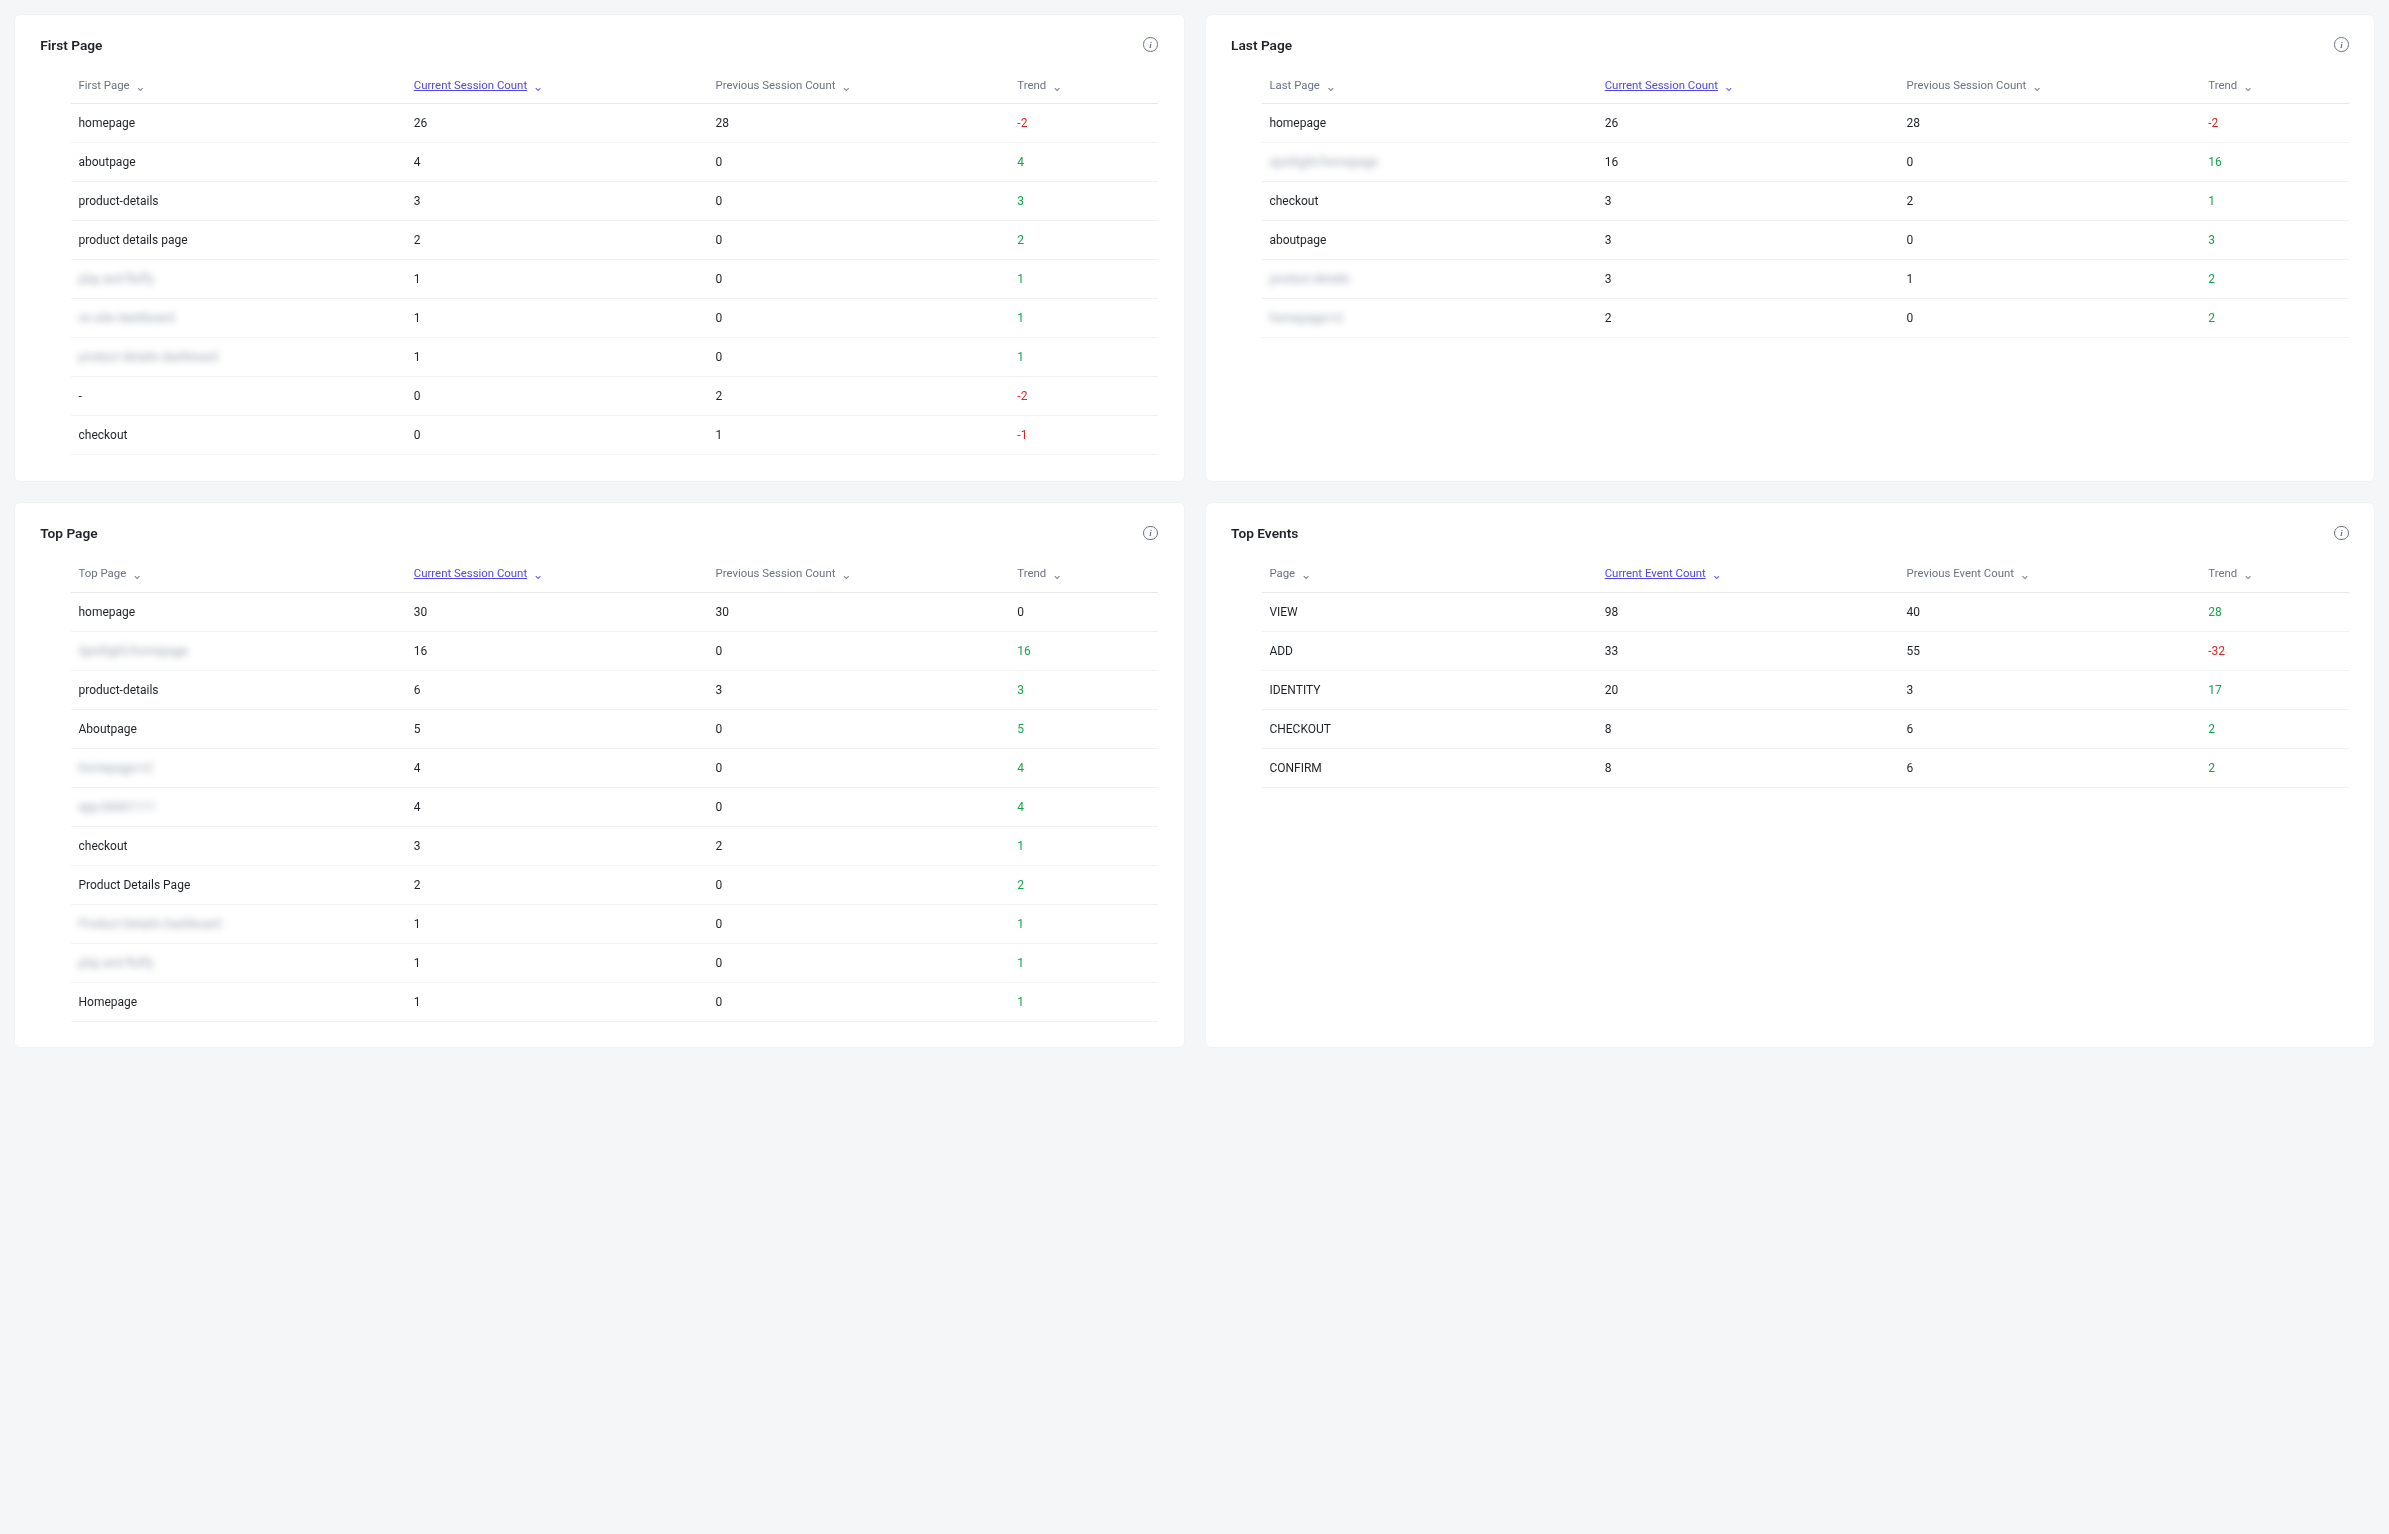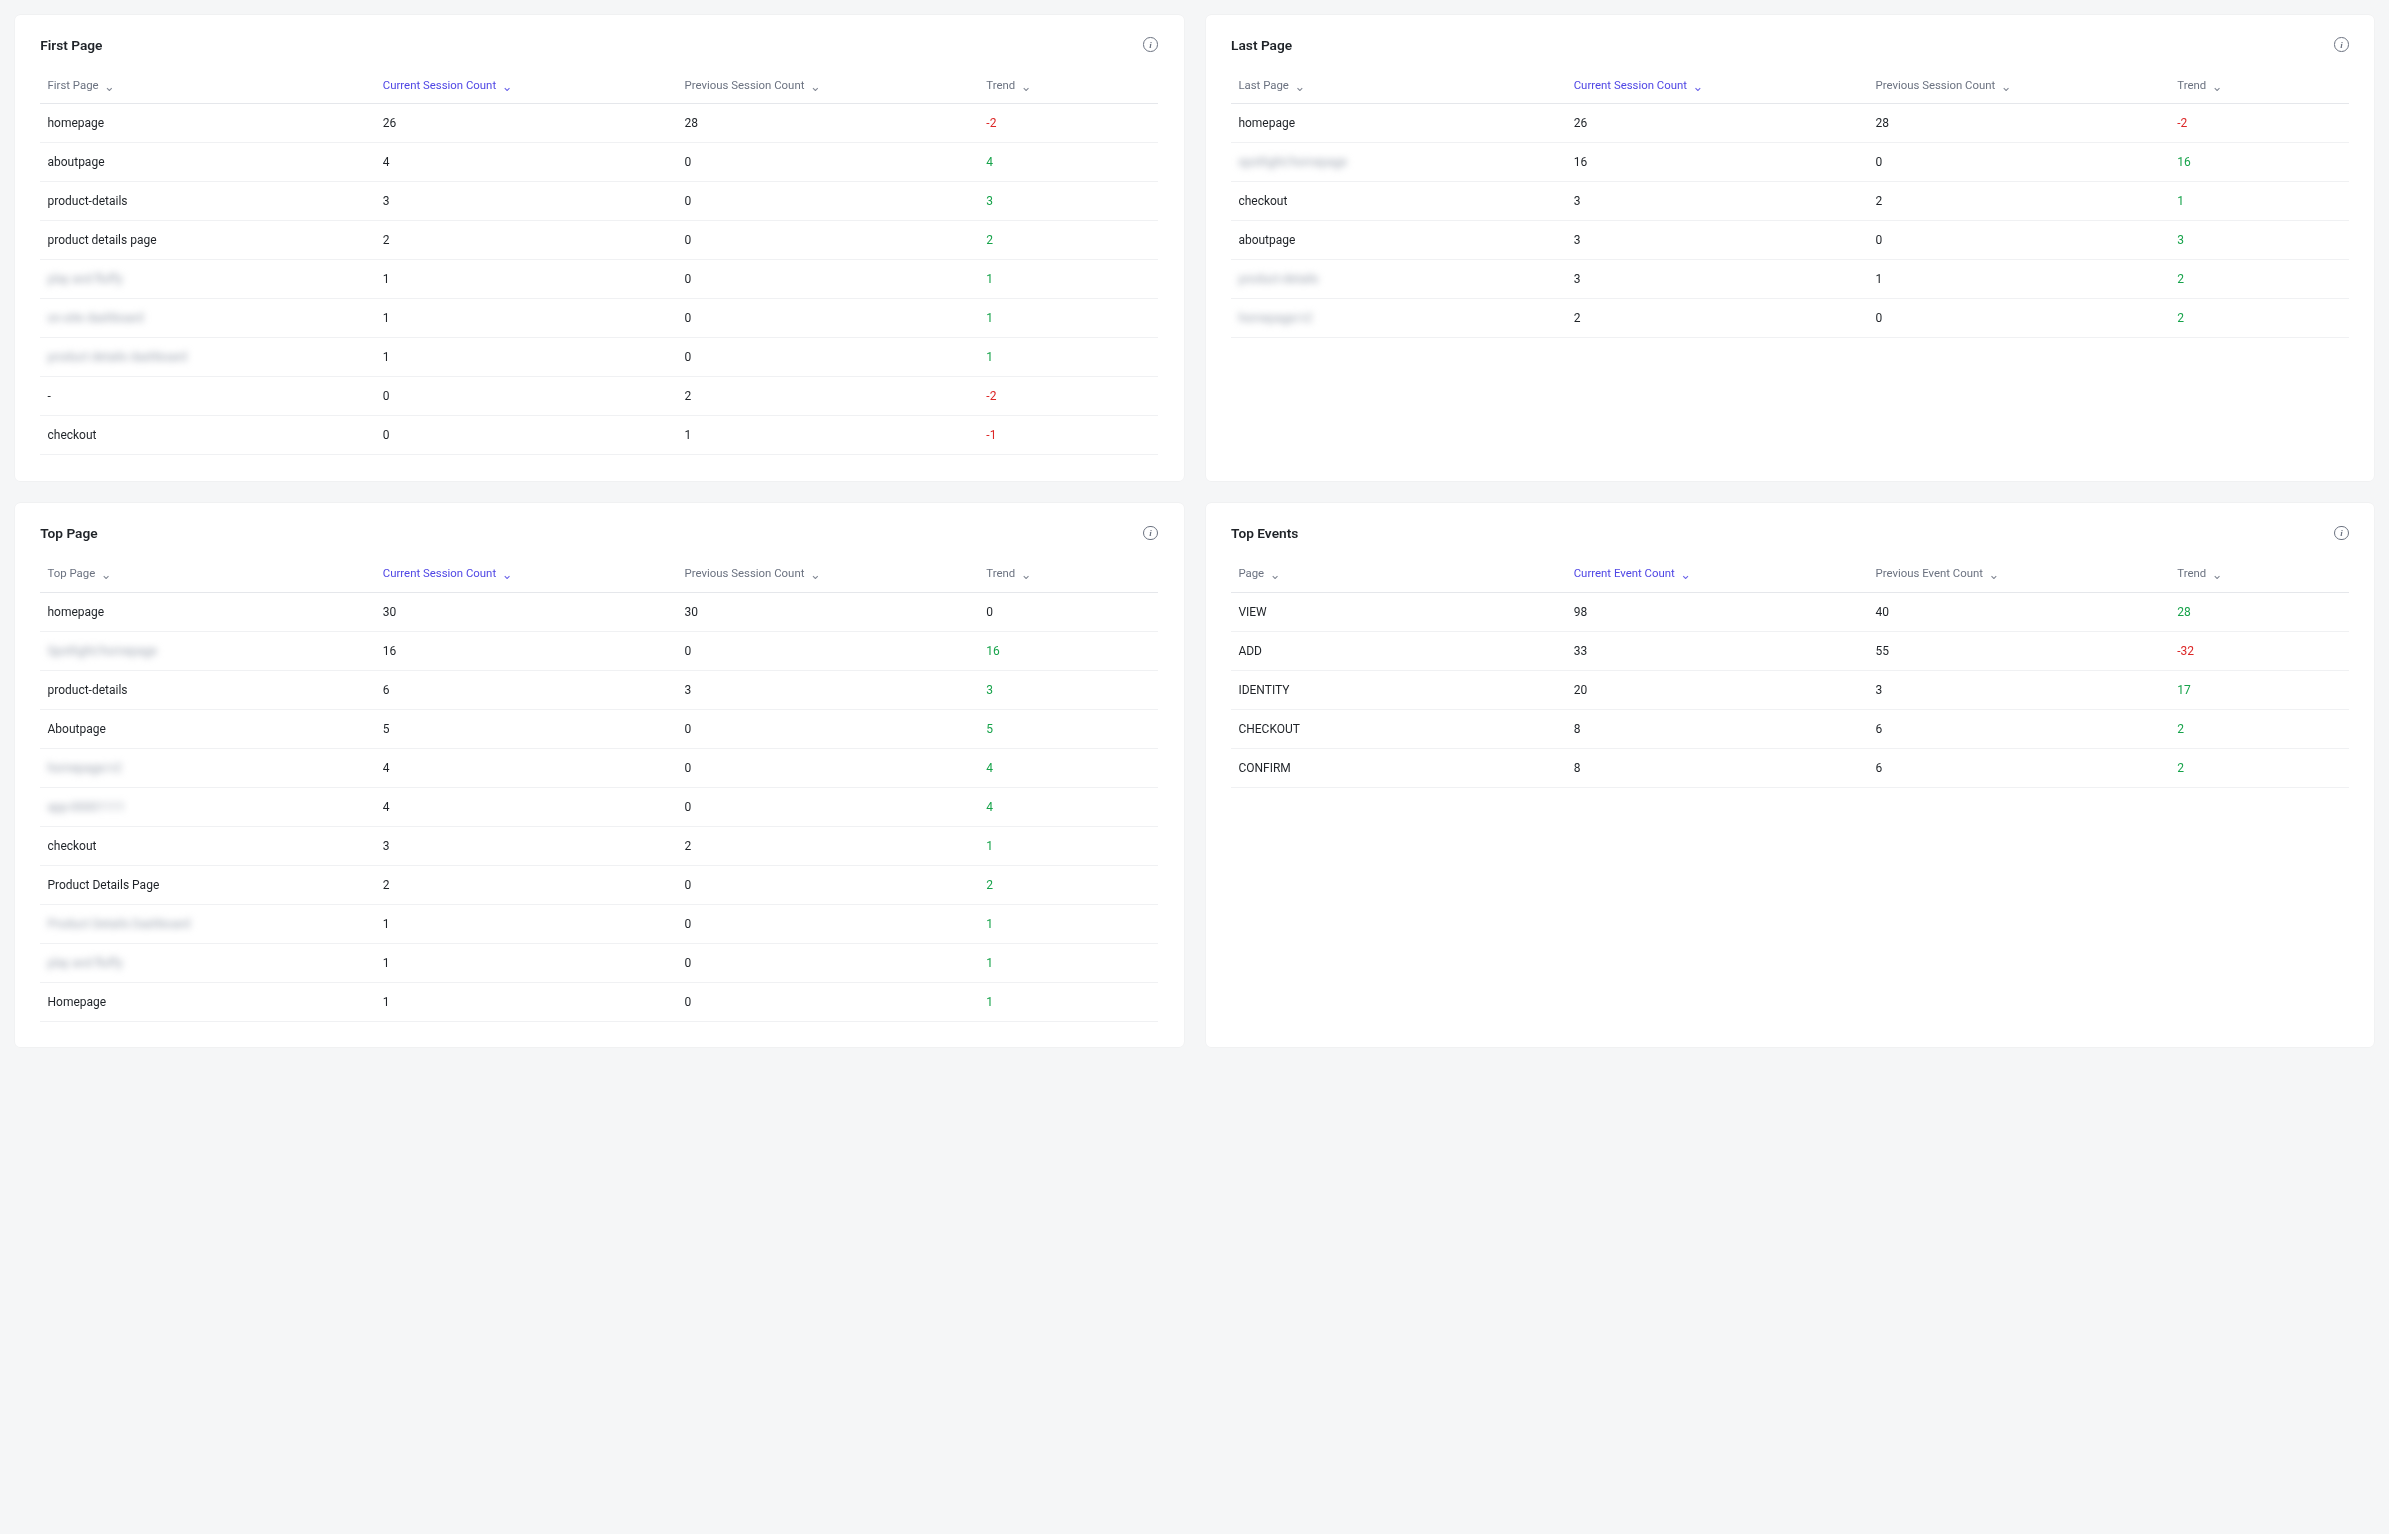--- a/index.html
+++ b/index.html
@@ -59,34 +59,36 @@
   }
   .table-scroll {
     max-height: 511px;
     overflow-y: auto;
   }
   .table-scroll::-webkit-scrollbar { width: 5.5px; }
   .table-scroll::-webkit-scrollbar-thumb { background: #c4c8cc; border-radius: 2.7px; }
   table {
     width: 100%;
     border-collapse: collapse;
+    margin-left: 31px;
   }
   thead th {
     text-align: left;
     font-weight: 400;
     font-size: 11.4px;
     color: #6b7280;
     padding: 9px 7.3px 11px 7.3px;
     border-bottom: 0.9px solid #e5e7eb;
     white-space: nowrap;
     cursor: pointer;
     user-select: none;
   }
   thead th.sorted {
     color: #4f46e5;
+    text-decoration: underline;
   }
   thead th .chev {
     display: inline-block;
     margin-left: 5.5px;
     font-size: 12.8px;
     line-height: 1;
     vertical-align: middle;
     color: inherit;
     opacity: .85;
     transform: translateY(0.9px);

